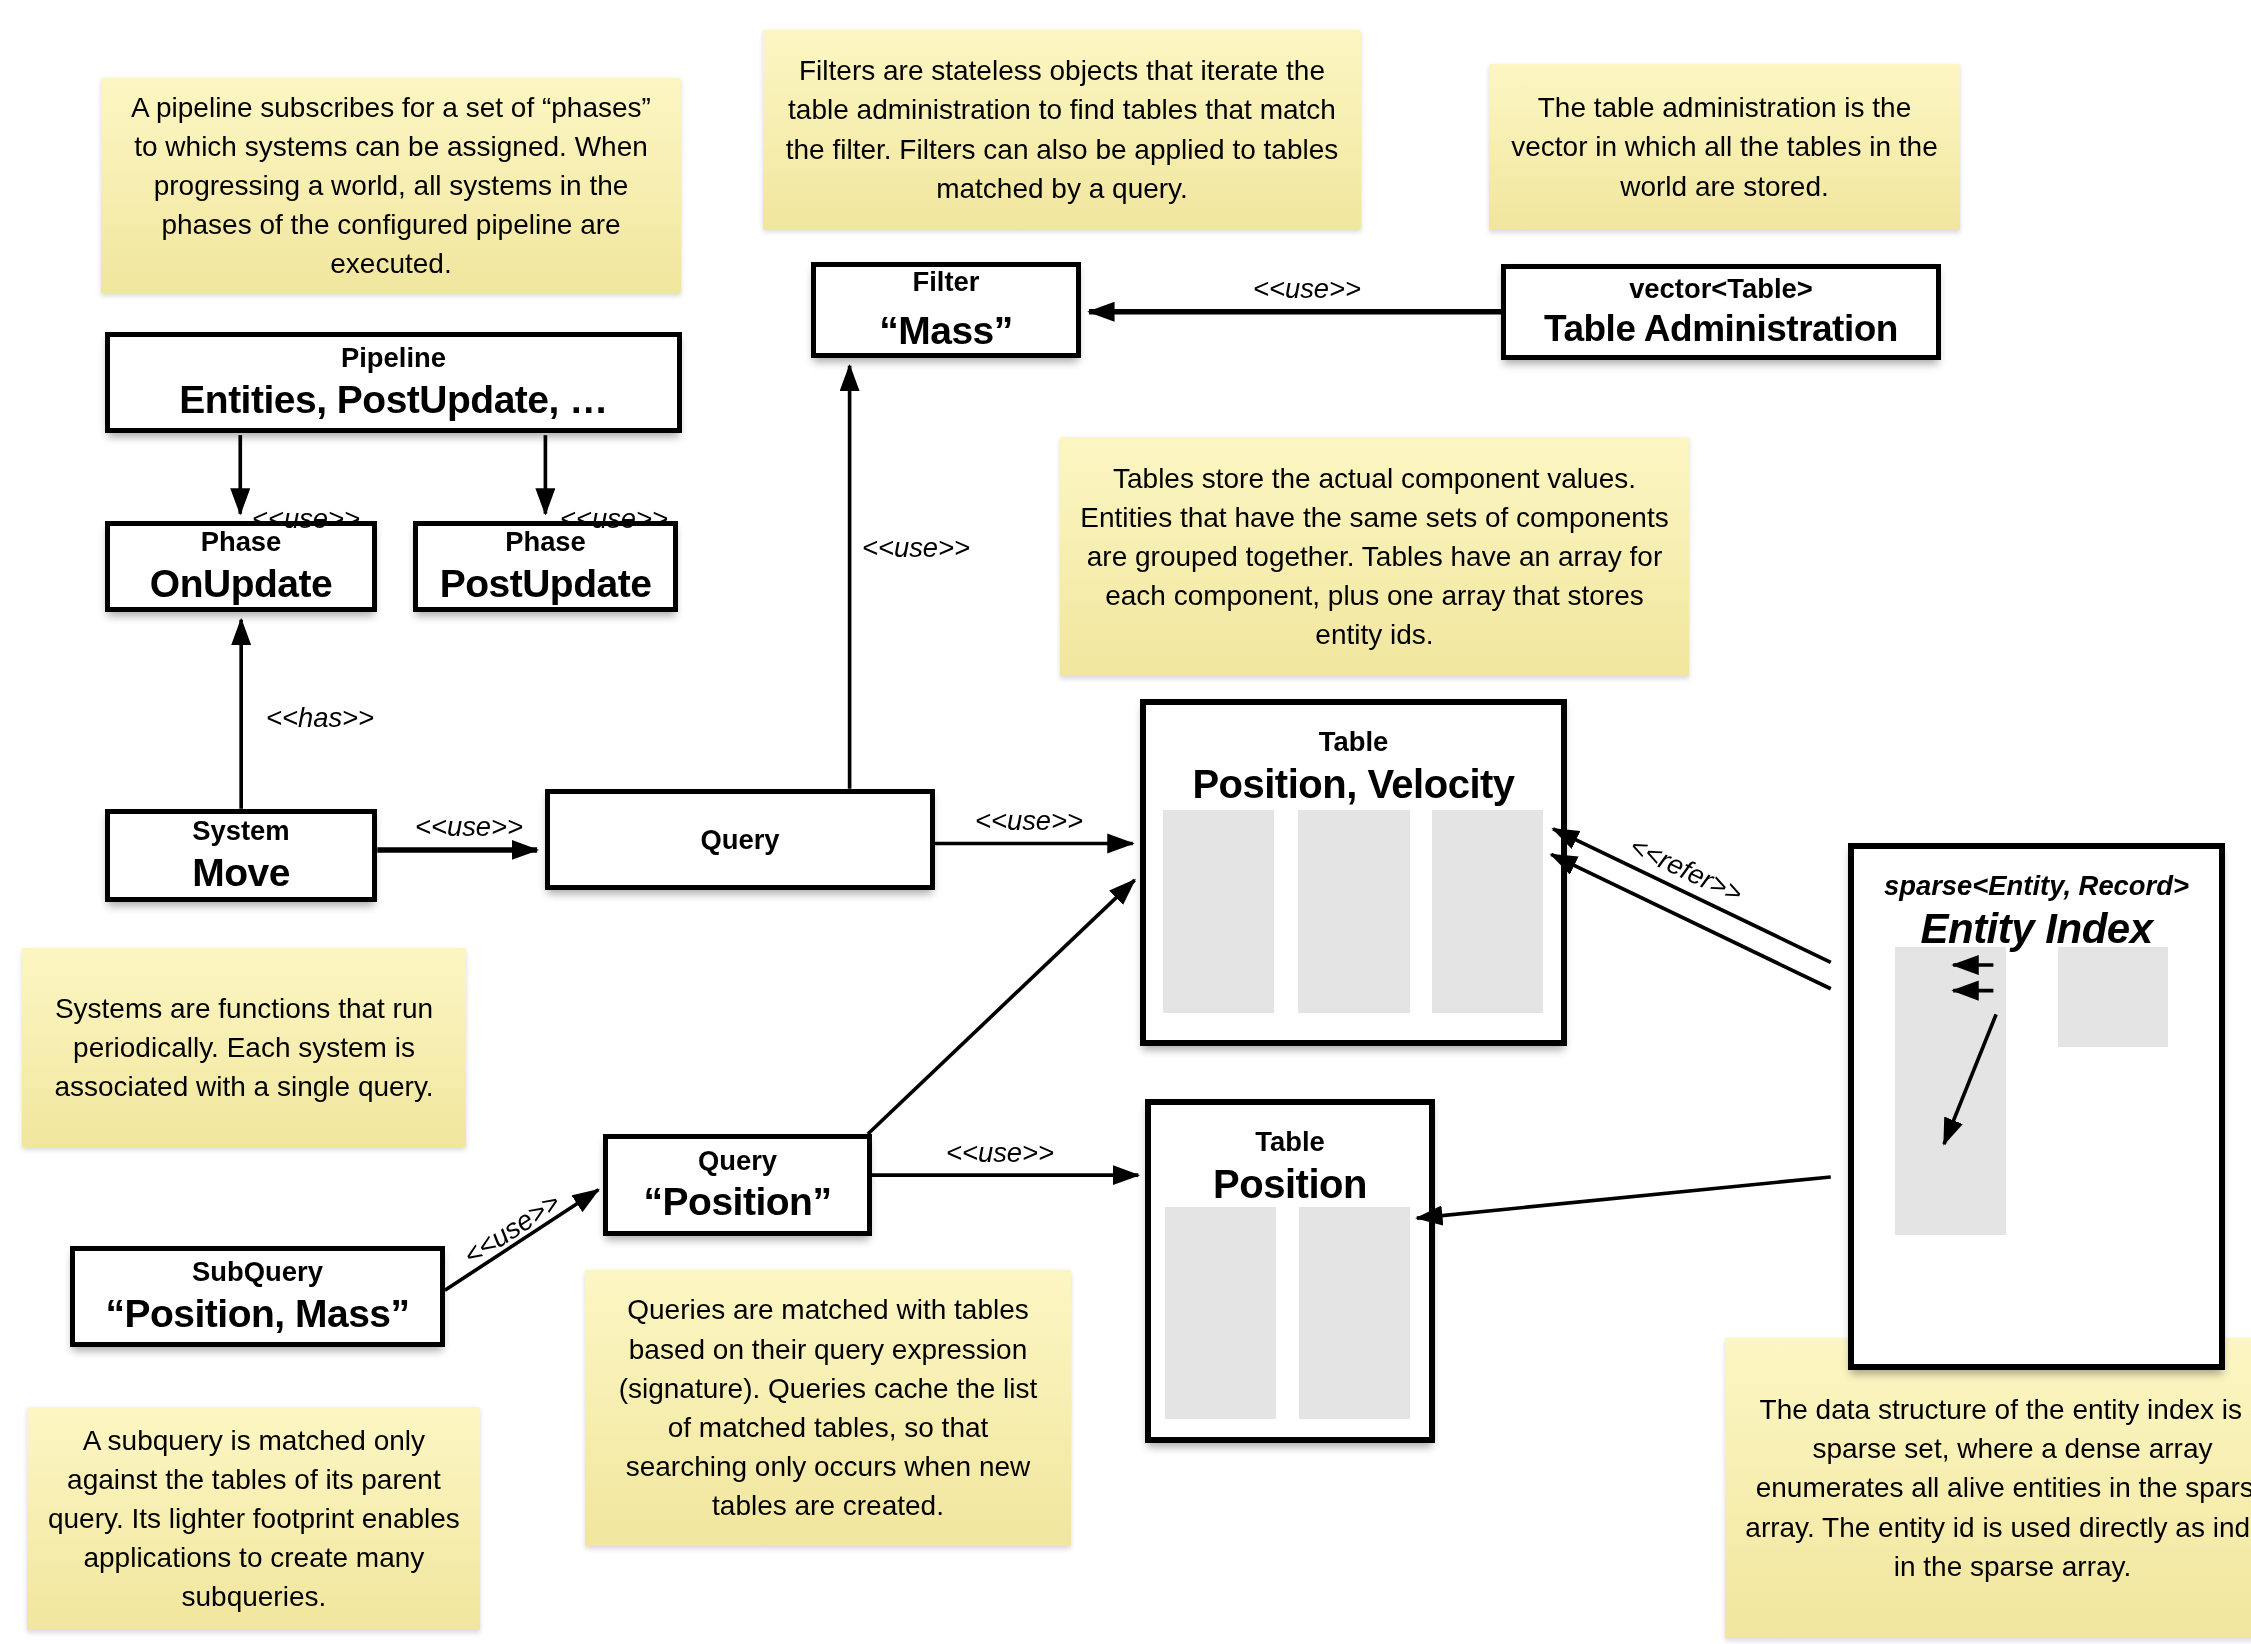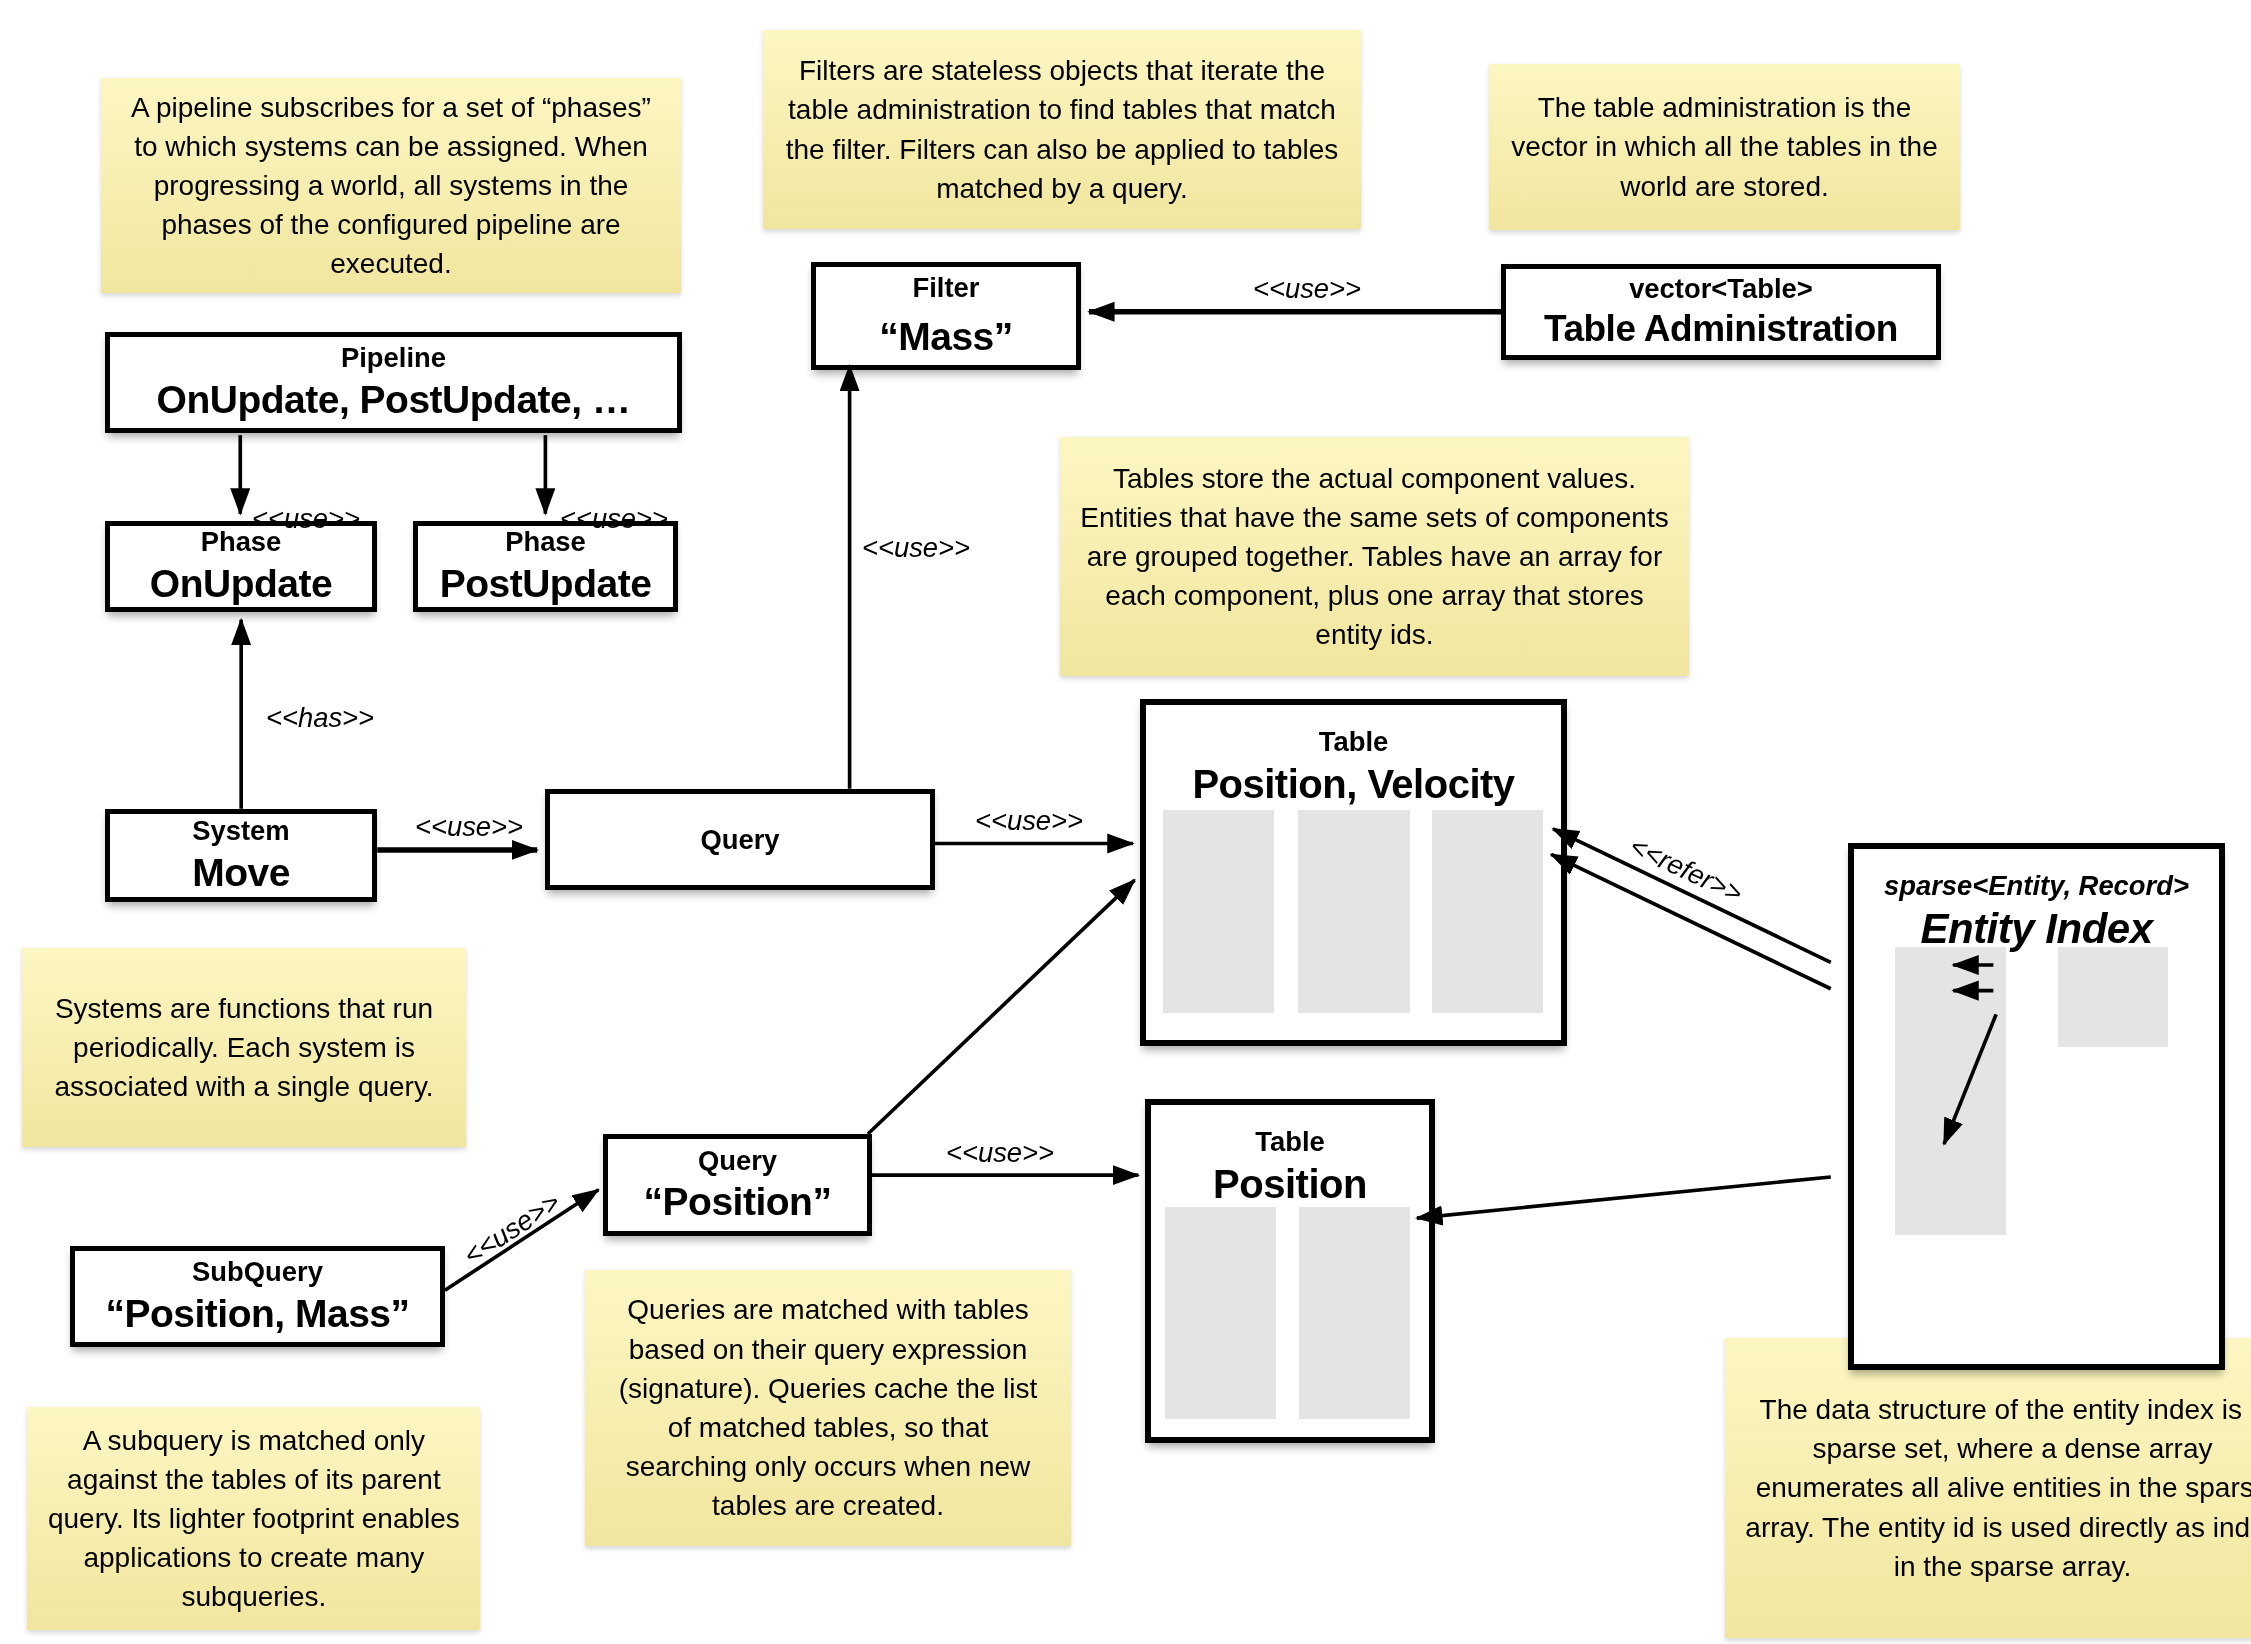--- a/index.html
+++ b/index.html
@@ -52,31 +52,31 @@
   <div class="note" style="left:763px;top:30px;width:598px;height:199px;">Filters are stateless objects that iterate the table administration to find tables that match the filter. Filters can also be applied to tables matched by a query.</div>
   <div class="note" style="left:1489px;top:64px;width:471px;height:166px;">The table administration is the vector in which all the tables in the world are stored.</div>
   <div class="note" style="left:1060px;top:437px;width:629px;height:239px;">Tables store the actual component values. Entities that have the same sets of components are grouped together. Tables have an array for each component, plus one array that stores entity ids.</div>
   <div class="note" style="left:22px;top:948px;width:444px;height:199px;">Systems are functions that run periodically. Each system is associated with a single query.</div>
   <div class="note" style="left:585px;top:1270px;width:486px;height:276px;">Queries are matched with tables based on their query expression (signature). Queries cache the list of matched tables, so that searching only occurs when new tables are created.</div>
   <div class="note" style="left:27.4px;top:1407px;width:453px;height:223px;">A subquery is matched only against the tables of its parent query. Its lighter footprint enables applications to create many subqueries.</div>
   <div class="note" style="left:1725px;top:1338px;width:575px;height:300px;">The data structure of the entity index is a sparse set, where a dense array enumerates all alive entities in the sparse array. The entity id is used directly as index in the sparse array.</div>
 
   <div class="ubox" style="left:105px;top:332px;width:577px;height:101px;">
     <div class="ubox-title">Pipeline</div>
-    <div class="ubox-value">OnUpdate, PostUpdate, …</div>
+    <div class="ubox-value">Entities, PostUpdate, …</div>
   </div>
   <div class="ubox" style="left:105px;top:521px;width:272px;height:91px;">
     <div class="ubox-title">Phase</div>
     <div class="ubox-value">OnUpdate</div>
   </div>
   <div class="ubox" style="left:413px;top:521px;width:265px;height:91px;">
     <div class="ubox-title">Phase</div>
     <div class="ubox-value">PostUpdate</div>
   </div>
-  <div class="ubox" style="left:811px;top:262px;width:270px;height:108px;gap:8px;">
+  <div class="ubox" style="left:811px;top:262px;width:270px;height:96px;gap:8px;">
     <div class="ubox-title">Filter</div>
     <div class="ubox-value">“Mass”</div>
   </div>
   <div class="ubox" style="left:1501px;top:264px;width:440px;height:96px;">
     <div class="ubox-title">vector&lt;Table&gt;</div>
     <div class="ubox-value" style="font-size:37px;">Table Administration</div>
   </div>
   <div class="ubox" style="left:105px;top:809px;width:272px;height:93px;">
     <div class="ubox-title">System</div>
     <div class="ubox-value">Move</div>

